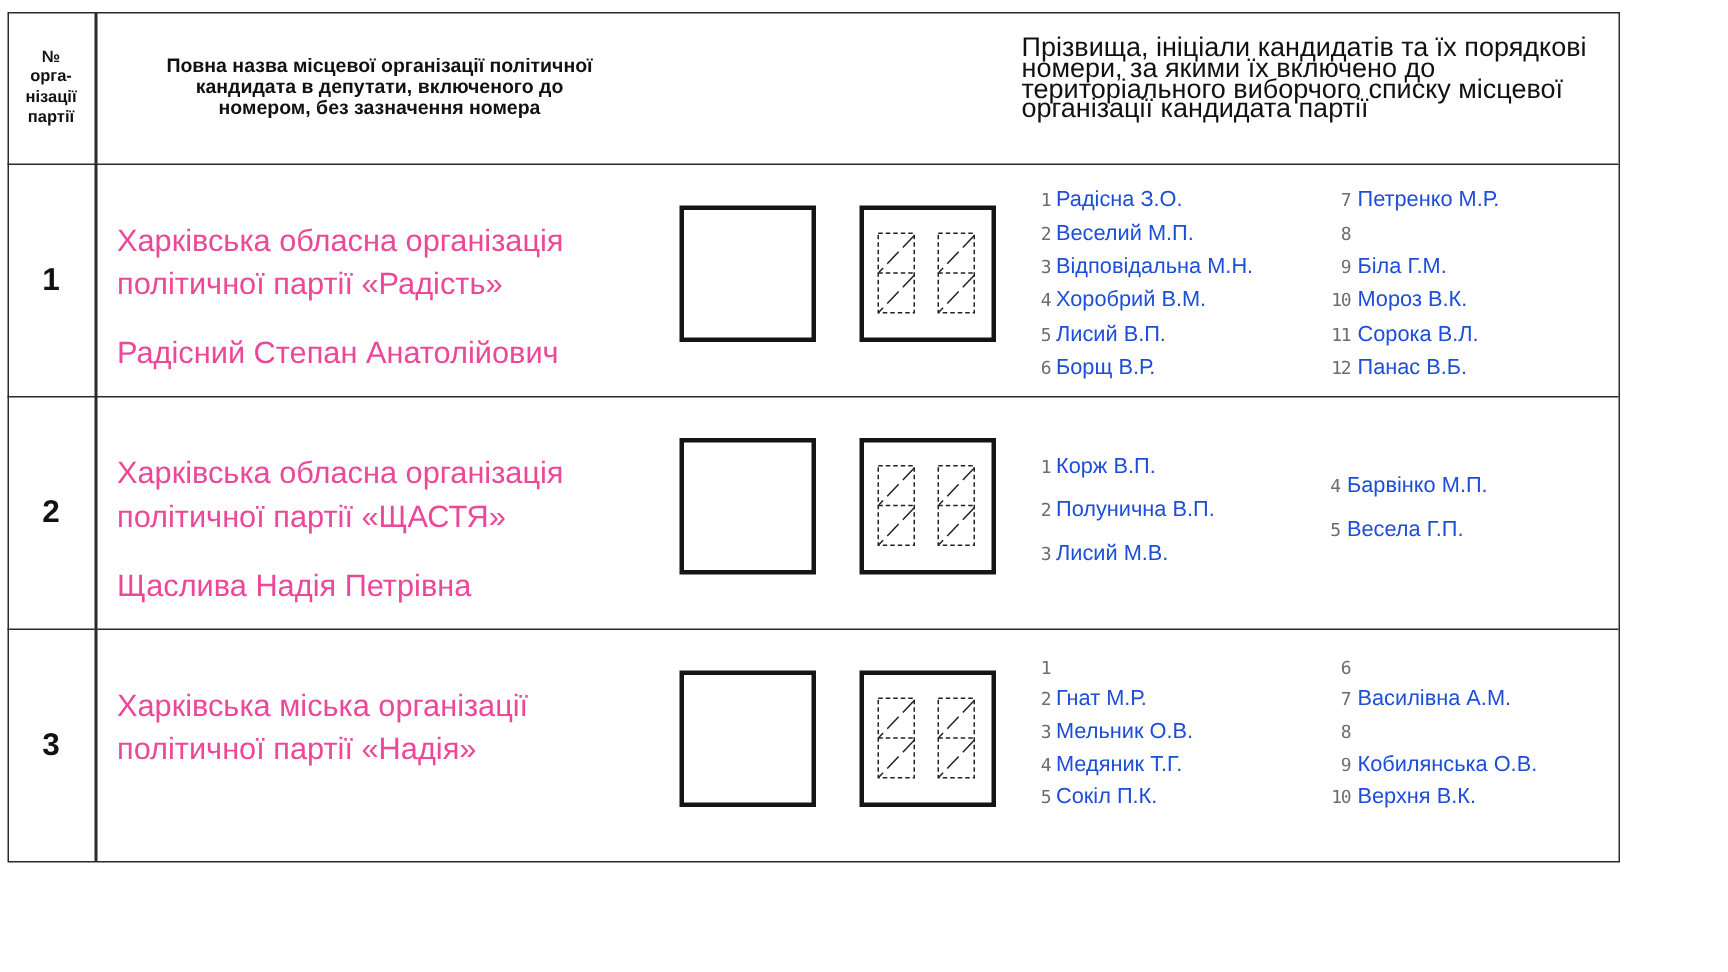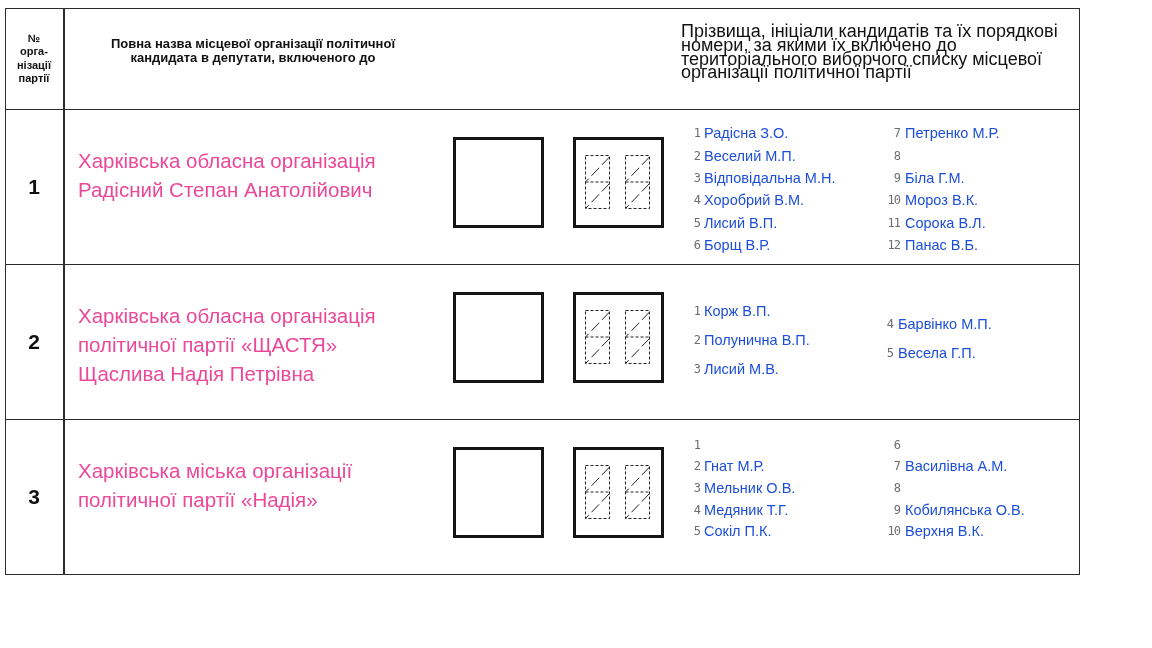--- a/index.html
+++ b/index.html
@@ -17,21 +17,21 @@
   .hdr-party { left: 53px; top: 21px; width: 400px; text-align: center; font-weight: bold;
                font-size: 13px; line-height: 13.8px; margin-top: 16px; }
   .hdr-cands { left: 681px; top: 25px; width: 400px; text-align: left; font-weight: normal;
                font-size: 18px; line-height: 13.8px; }
   .hdr-party div, .hdr-cands div, .hdr-num div { white-space: nowrap; }
 
   .row { left: 5px; width: 1074px; height: 155px; }
   .row-num { left: 0; top: 0; width: 58px; height: 155px; display: flex; align-items: center;
              justify-content: center; font-weight: bold; font-size: 21px; }
   .org { left: 73px; top: 37px; font-size: 20.5px; line-height: 29px; white-space: nowrap; color: #ec4899; }
-  .org .leader { margin-top: 0; }
+  .org .leader { margin-top: 17px; }
 
   .vote-box { left: 448px; top: 28px; width: 91px; height: 91px; box-sizing: border-box;
               border: 3px solid #151515; background: #fff; cursor: pointer; }
   .digit-box { left: 568px; top: 28px; width: 91px; height: 91px; box-sizing: border-box;
                border: 3px solid #151515; background: #fff; cursor: text; }
   .digit-box svg { position: absolute; left: -3px; top: -3px; width: 91px; height: 91px; }
 
   .cands { white-space: nowrap; font-size: 14.5px; }
   .cand { display: flex; align-items: center; }
   .cnum { display: inline-block; text-align: right; color: #6d6d6d;
@@ -57,32 +57,34 @@
 
 <div class="abs hdr-num">
   <div>№</div>
   <div>орга-</div>
   <div>нізації</div>
   <div>партії</div>
 </div>
 <div class="abs hdr-party">
   <div>Повна назва місцевої організації політичної</div>
   <div>кандидата в депутати, включеного до</div>
+  <div>номером, без зазначення номера</div>
 </div>
 <div class="abs hdr-cands">
   <div>Прізвища, ініціали кандидатів та їх порядкові</div>
   <div>номери, за якими їх включено до</div>
   <div>територіального виборчого списку місцевої</div>
-  <div>організації політичної партії</div>
+  <div>організації кандидата партії</div>
 </div>
 
 <div class="abs row r1" style="top:109px">
   <div class="abs row-num">1</div>
   <div class="abs org">
     <div>Харківська обласна організація</div>
+    <div>політичної партії «Радість»</div>
     <div class="leader">Радісний Степан Анатолійович</div>
   </div>
   <div class="abs vote-box"></div>
   <div class="abs digit-box">
     <svg viewBox="0 0 91 91">
       <g fill="none" stroke="#222" stroke-width="1" stroke-dasharray="3 2">
         <rect x="12.5" y="18.5" width="24" height="53"></rect>
           <line x1="12.5" y1="45" x2="36.5" y2="45"></line>
         <rect x="52.5" y="18.5" width="24" height="53"></rect>
           <line x1="52.5" y1="45" x2="76.5" y2="45"></line>

